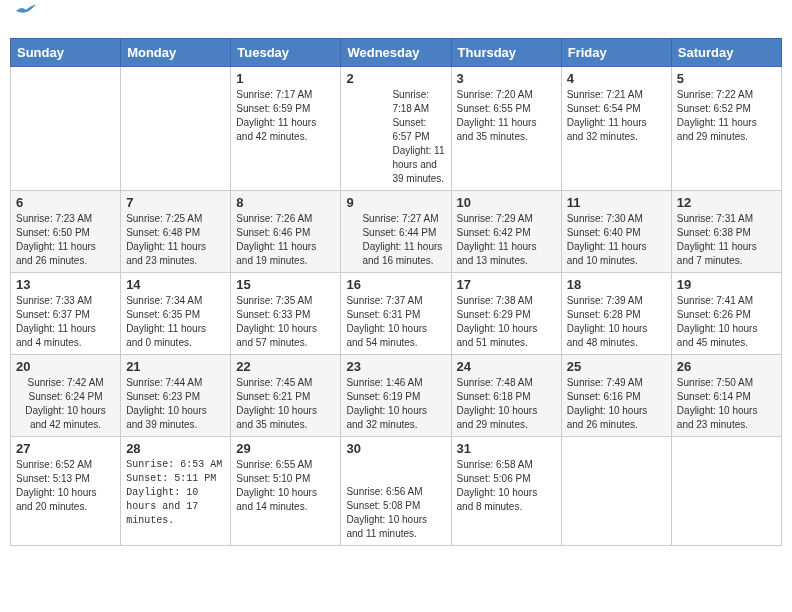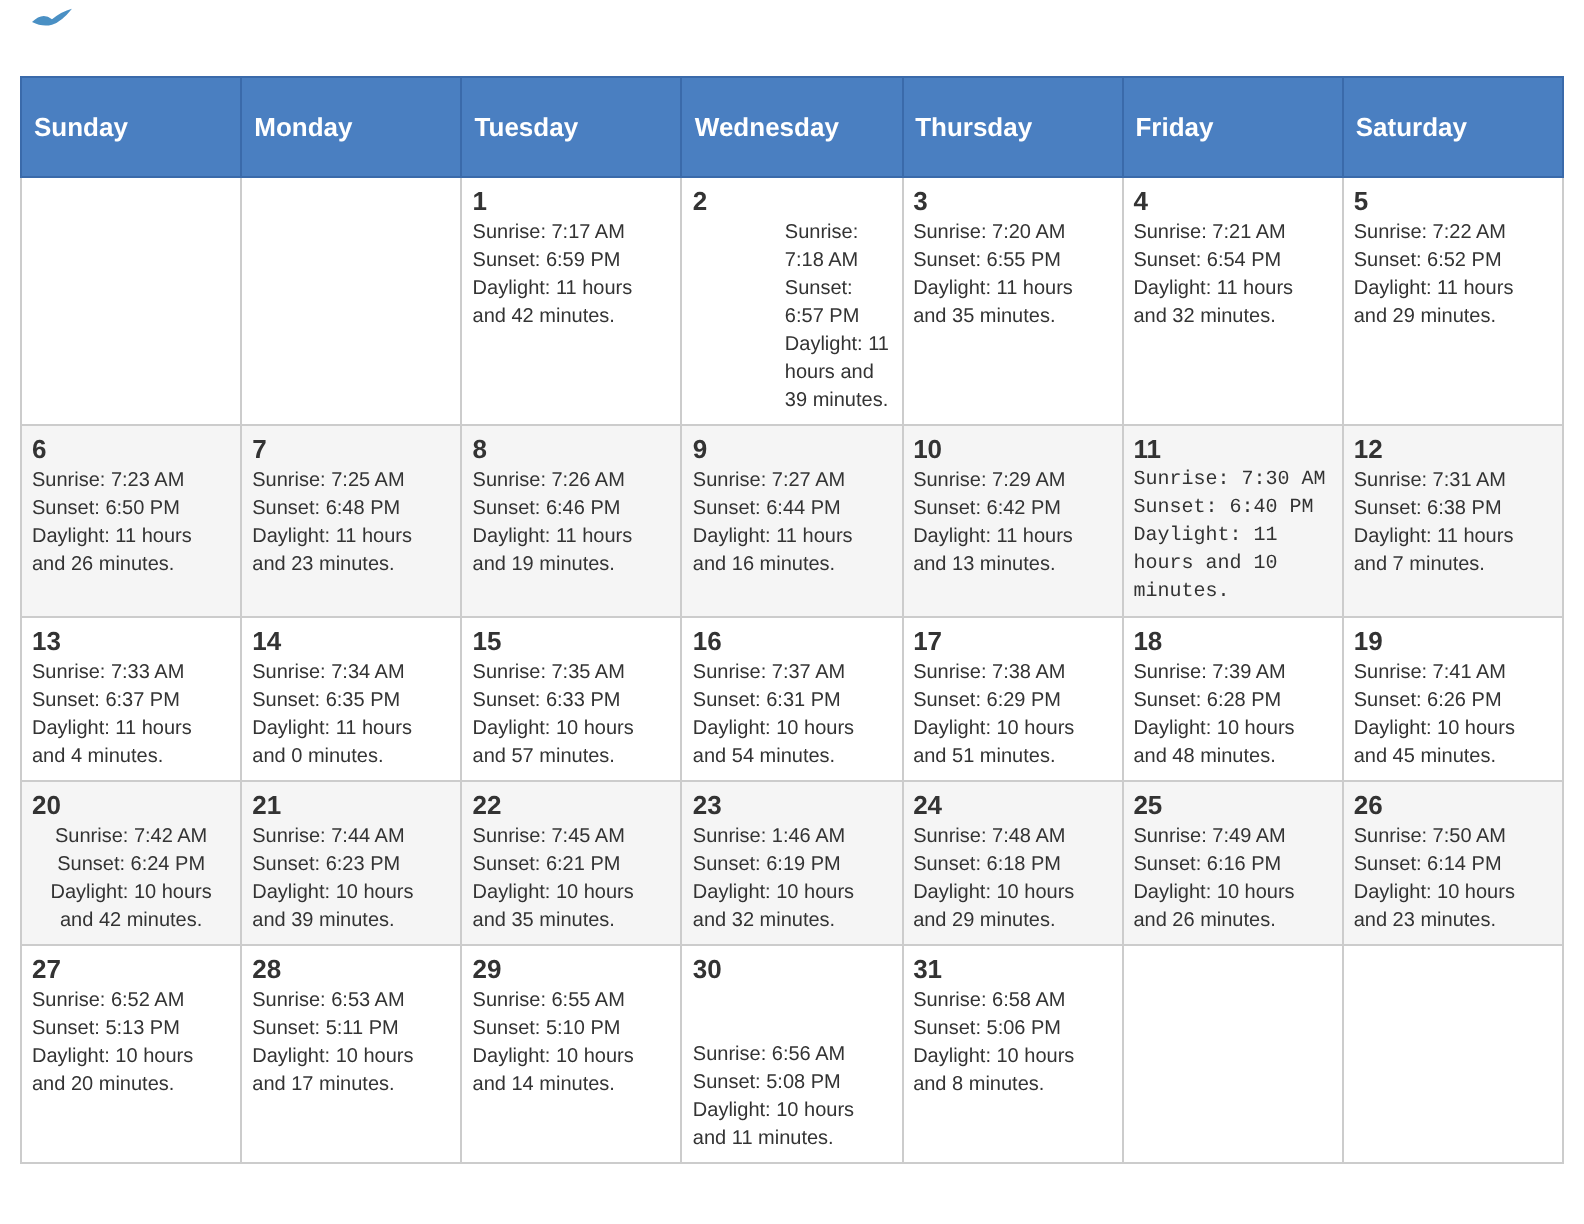--- a/index.html
+++ b/index.html
@@ -49,21 +49,21 @@
     }
     .calendar {
       width: 100%;
       border-collapse: collapse;
       border: 1px solid #ccc;
     }
     .calendar th {
       background-color: #4a7fc1;
       color: #fff;
       text-align: left;
-      padding: 17px 6px;
+      padding: 6px 6px;
       font-size: 13px;
       border: 1px solid #3a6aaa;
     }
     .calendar td {
       border: 1px solid #ccc;
       vertical-align: top;
       padding: 4px 5px;
       width: 14.28%;
       min-height: 80px;
       background: #fff;
@@ -170,33 +170,33 @@
 Daylight: 11 hours and 23 minutes.</div>
         </td>
         <td>
           <div class="day-number">8</div>
           <div class="day-info" style="white-space: pre-line;">Sunrise: 7:26 AM
 Sunset: 6:46 PM
 Daylight: 11 hours and 19 minutes.</div>
         </td>
         <td>
           <div class="day-number">9</div>
-          <div class="day-info" style="white-space: pre-line;">Sunrise: 7:27 AM
+          <div class="day-info" style="white-space: pre-line; margin-left: 16px;">Sunrise: 7:27 AM
 Sunset: 6:44 PM
 Daylight: 11 hours and 16 minutes.</div>
         </td>
         <td>
           <div class="day-number">10</div>
           <div class="day-info" style="white-space: pre-line;">Sunrise: 7:29 AM
 Sunset: 6:42 PM
 Daylight: 11 hours and 13 minutes.</div>
         </td>
         <td>
           <div class="day-number">11</div>
-          <div class="day-info" style="white-space: pre-line; font-family: Liberation Mono, monospace;">Sunrise: 7:30 AM
+          <div class="day-info" style="white-space: pre-line;">Sunrise: 7:30 AM
 Sunset: 6:40 PM
 Daylight: 11 hours and 10 minutes.</div>
         </td>
         <td>
           <div class="day-number">12</div>
           <div class="day-info" style="white-space: pre-line;">Sunrise: 7:31 AM
 Sunset: 6:38 PM
 Daylight: 11 hours and 7 minutes.</div>
         </td>
       </tr>
@@ -290,21 +290,21 @@
       </tr>
       <tr>
         <td>
           <div class="day-number">27</div>
           <div class="day-info" style="white-space: pre-line;">Sunrise: 6:52 AM
 Sunset: 5:13 PM
 Daylight: 10 hours and 20 minutes.</div>
         </td>
         <td>
           <div class="day-number">28</div>
-          <div class="day-info" style="white-space: pre-line;">Sunrise: 6:53 AM
+          <div class="day-info" style="white-space: pre-line; font-family: Liberation Mono, monospace;">Sunrise: 6:53 AM
 Sunset: 5:11 PM
 Daylight: 10 hours and 17 minutes.</div>
         </td>
         <td>
           <div class="day-number">29</div>
           <div class="day-info" style="white-space: pre-line;">Sunrise: 6:55 AM
 Sunset: 5:10 PM
 Daylight: 10 hours and 14 minutes.</div>
         </td>
         <td>

